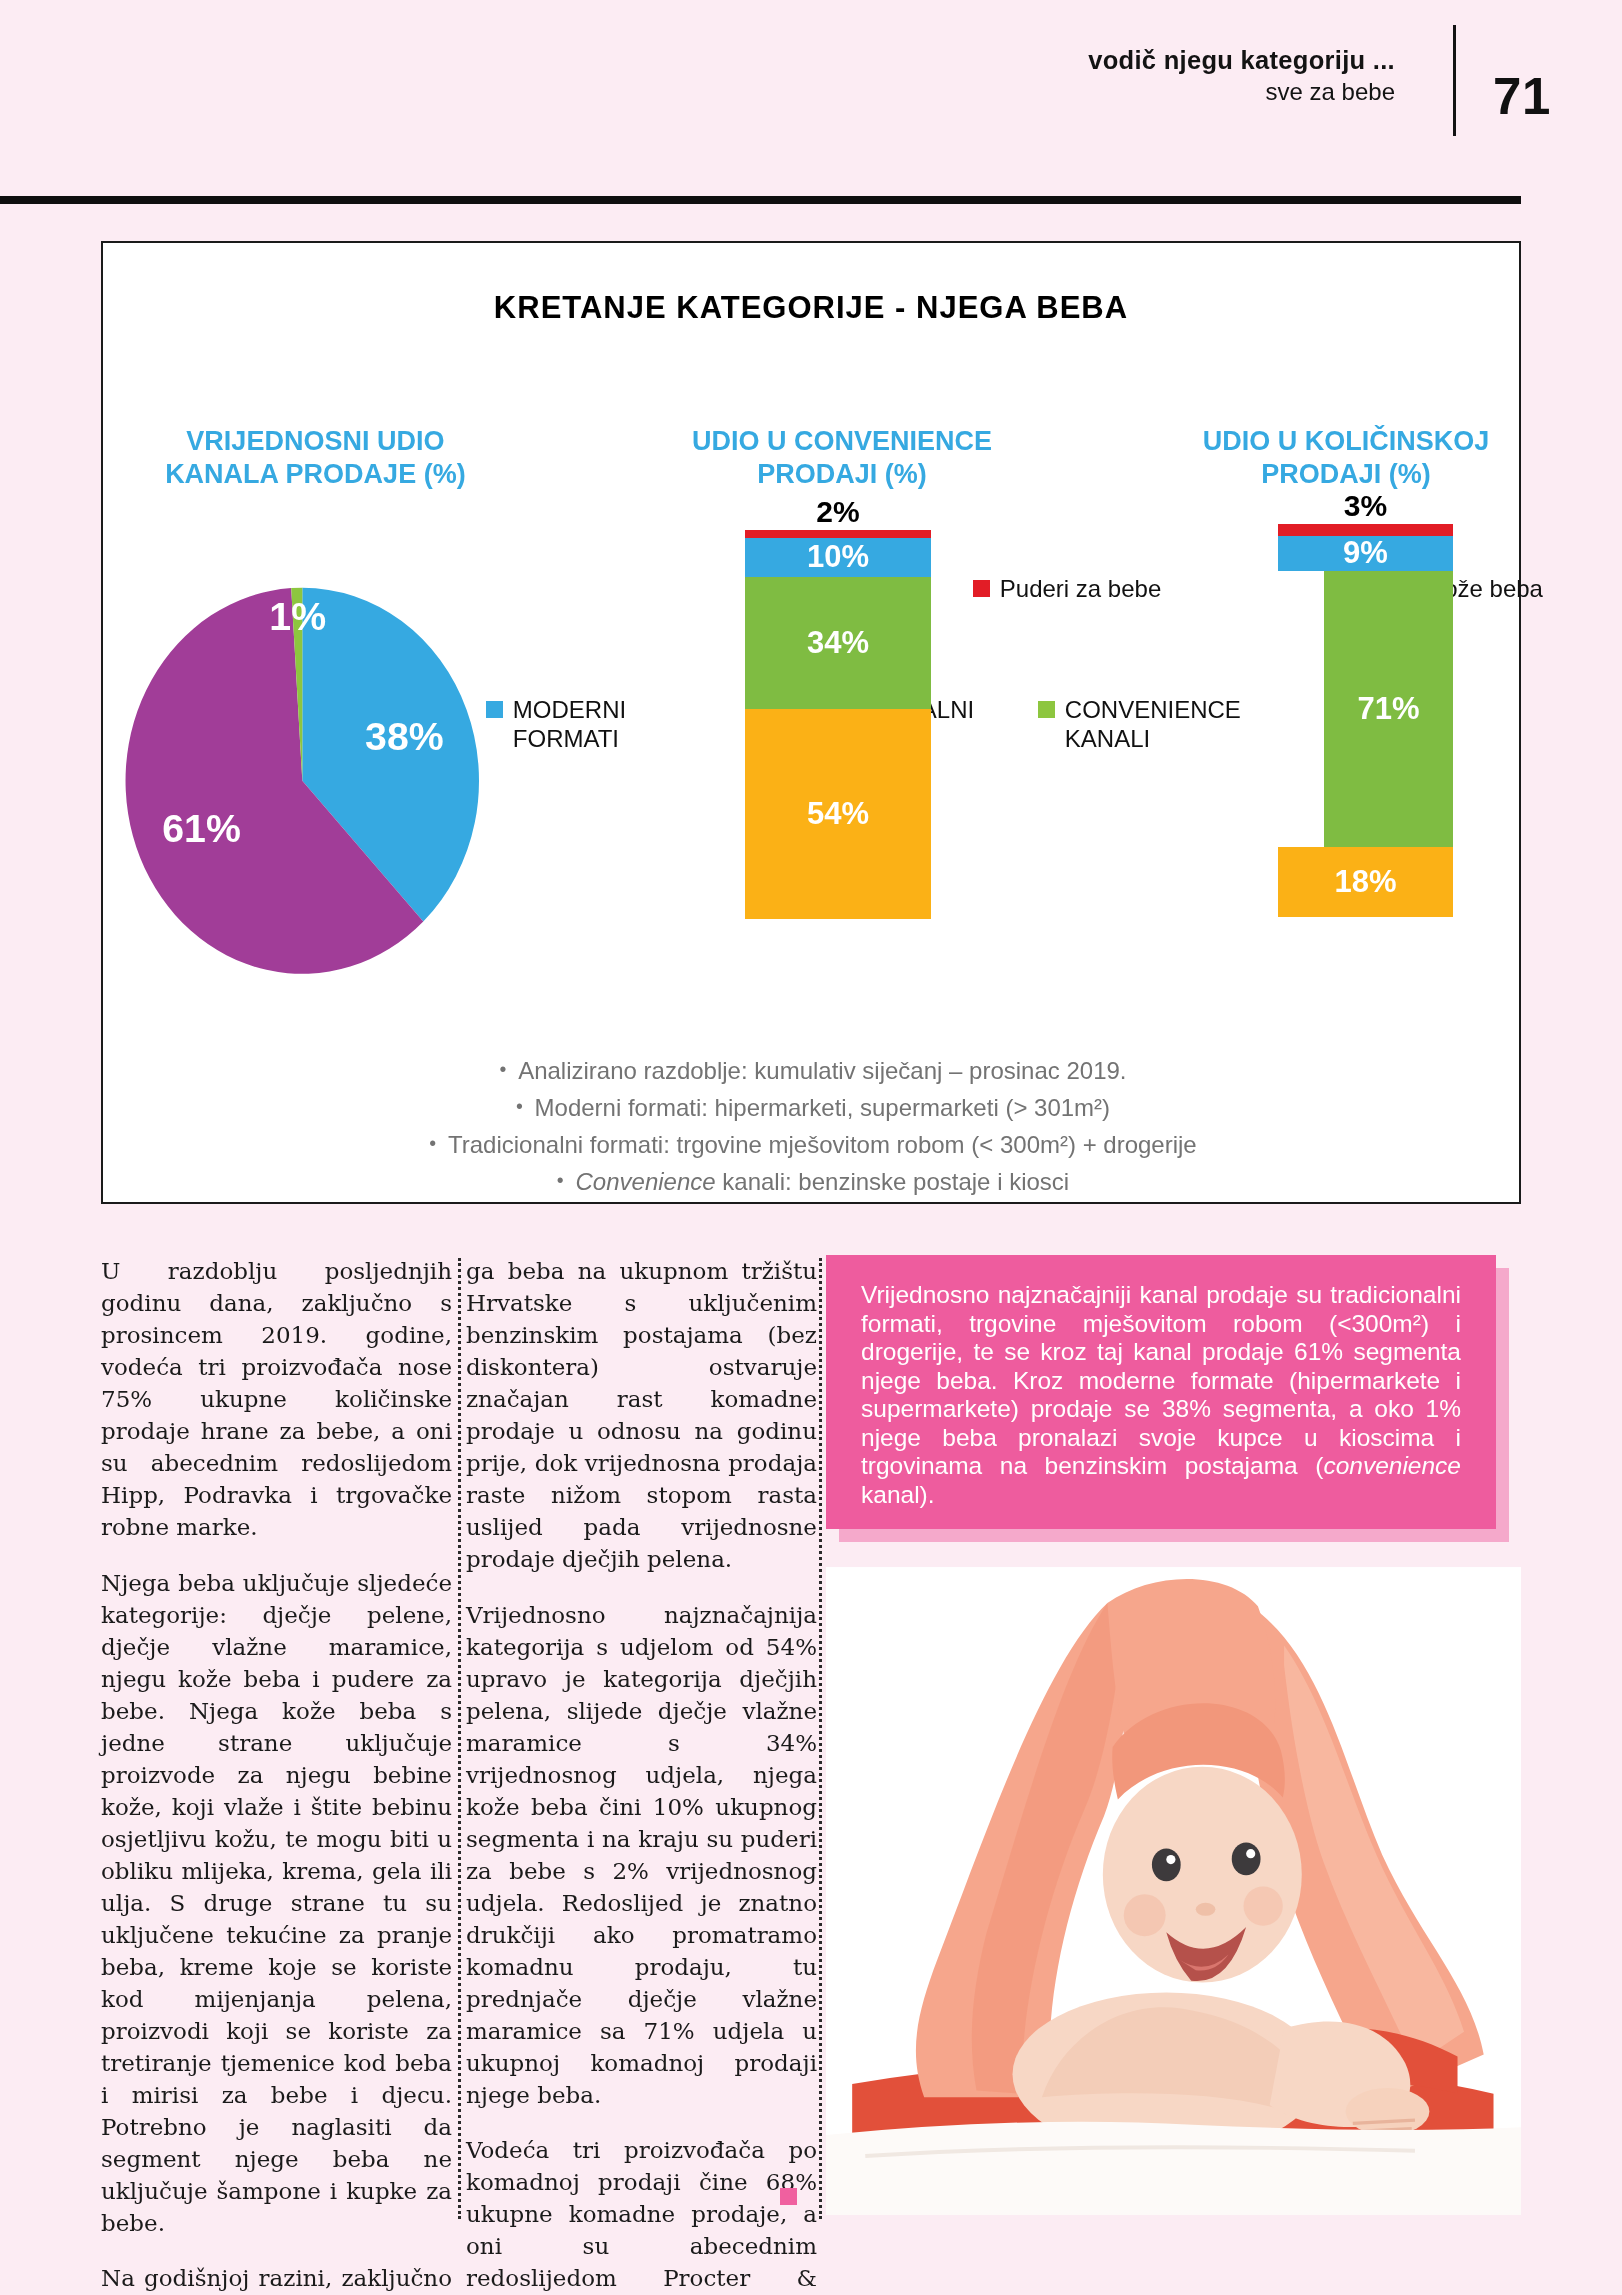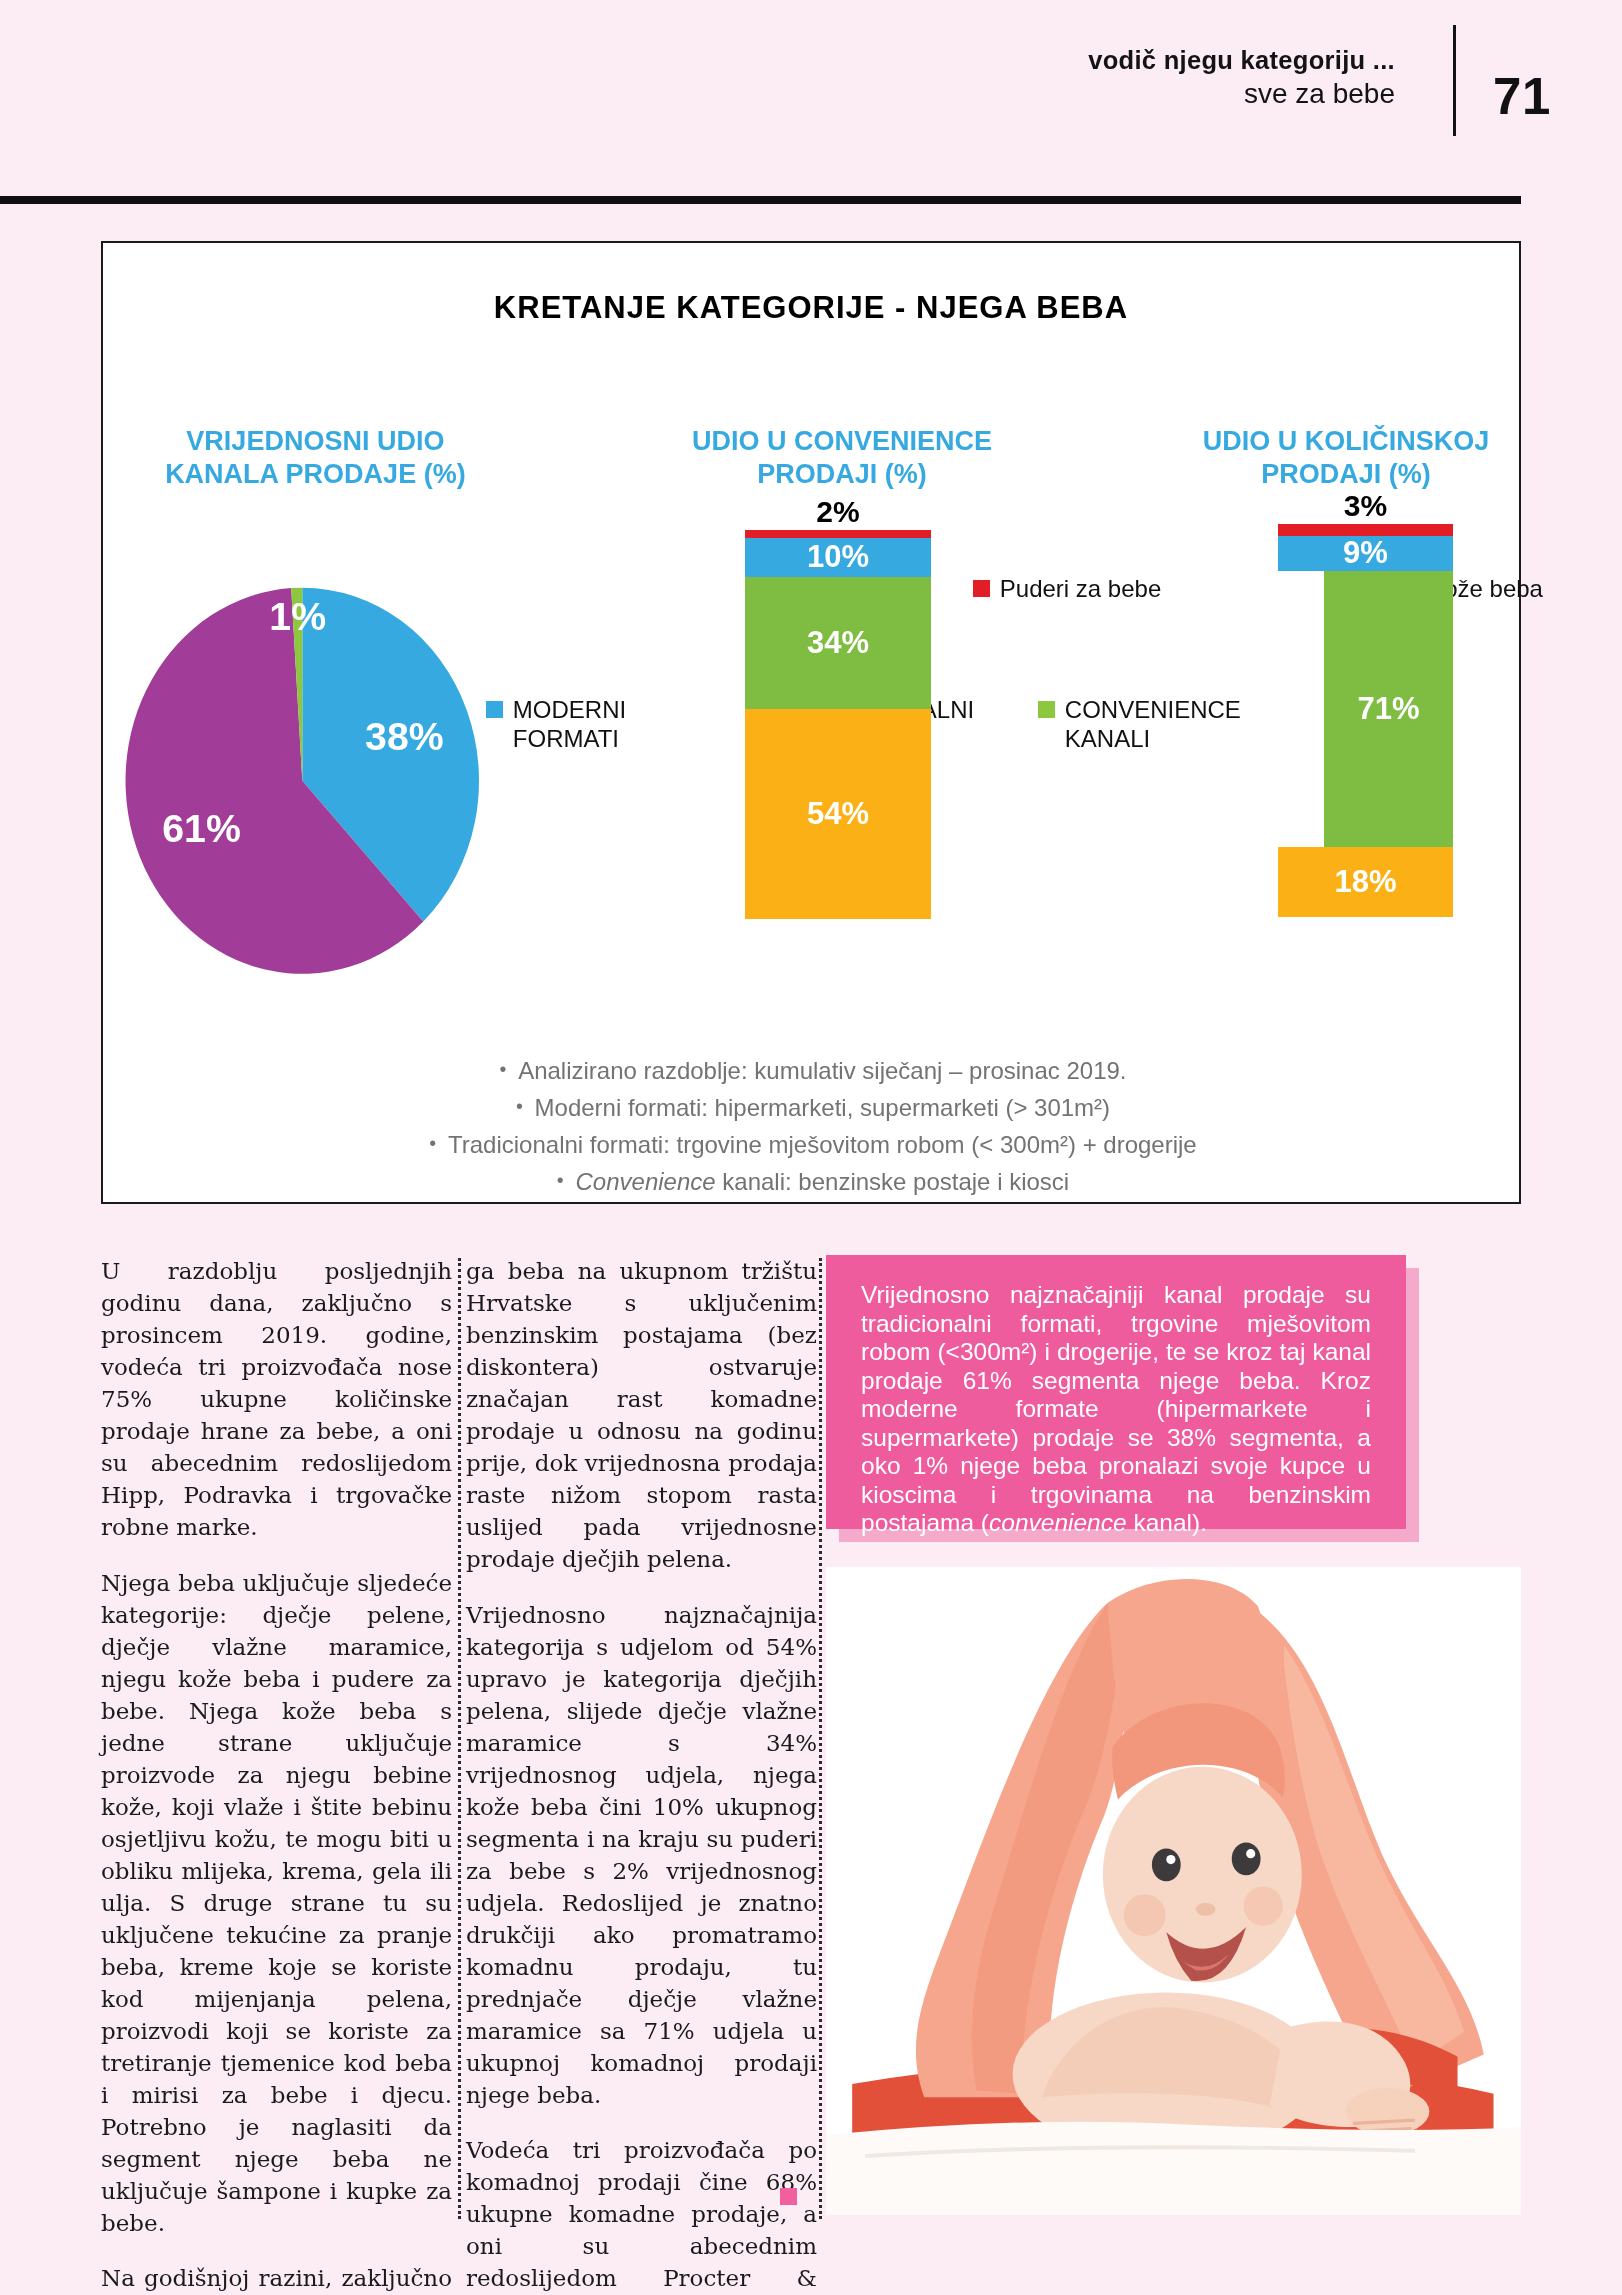--- a/index.html
+++ b/index.html
@@ -6,21 +6,21 @@
   body{
     width:1623px;height:2295px;position:relative;overflow:hidden;
     background:#fcecf3;
     font-family:"Liberation Sans",sans-serif;color:#111;
   }
   .abs{position:absolute}
 
   
   .hdr-text{right:228px;top:46px;text-align:right;color:#131313}
   .hdr-title{font-size:25.5px;font-weight:bold;letter-spacing:0.3px}
-  .hdr-sub{font-size:28px;margin-top:2.6px}
+  .hdr-sub{font-size:24px;margin-top:2.6px}
   .hdr-bar{left:1453px;top:25px;width:3.3px;height:111px;background:#131313}
   .hdr-num{left:1493px;top:67px;font-size:51px;font-weight:bold;letter-spacing:0.7px}
   .rule{left:0;top:196px;width:1521px;height:7.9px;background:#0f0f0f}
 
   
   .panel{left:101px;top:241px;width:1420px;height:963px;background:#fff;border:2px solid #1a1a1a;box-sizing:border-box}
   .panel-title{top:47px;left:0;width:100%;text-align:center;font-size:31px;font-weight:bold;letter-spacing:1px;color:#000}
   .col-title{top:182px;width:366px;text-align:center;color:#36a9e1;font-weight:bold;font-size:27px;line-height:33px}
   #colt0{left:29.4px}#colt1{left:556px}#colt2{left:1060px}
 
@@ -47,21 +47,21 @@
   .note-bullet{display:inline-block;margin-right:11.8px;transform:translateY(-2.6px);font-size:19.6px}
 
   
   .col{top:1255px;width:351px;font-family:"DejaVu Serif",serif;font-size:23px;line-height:32px;
        text-align:justify;color:#1a1a1a}
   #col1{left:101px}#col2{left:466px}
   .col p{margin:0 0 23.6px 0}
   .sep{top:1258px;height:961px;border-left:3.3px dotted #2a2a2a;width:0}
   #sep1{left:458px}#sep2{left:819px}
 
-  .callout{left:826px;top:1255px;width:580px;height:274px;box-sizing:border-box;
+  .callout{left:826px;top:1255px;width:670px;height:274px;box-sizing:border-box;
            background:#ee5c9e;box-shadow:13px 13px 0 0 #f5a9cb;
            color:#fff;padding:26px 35px 19.6px 35px;font-size:24.5px;line-height:28.5px;text-align:justify}
   .callout i{font-style:italic}
   .callout p{margin:0}
 
   .photo{left:826px;top:1567px;width:695px;height:648px}
   .end-marker{left:780px;top:2188px;width:17px;height:17px;background:#f0609f}
 </style>
 </head>
 <body>

